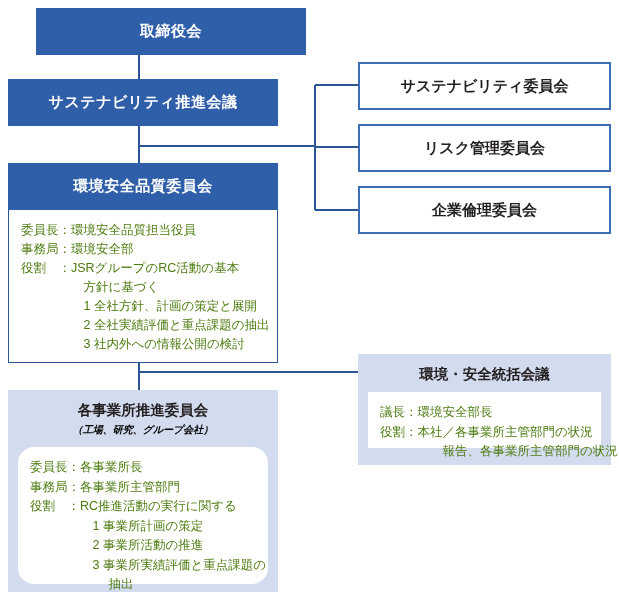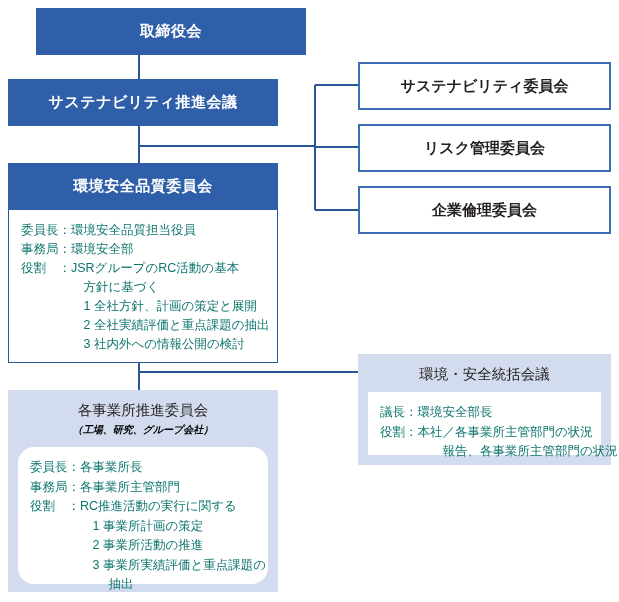--- a/index.html
+++ b/index.html
@@ -63,35 +63,35 @@
     position: absolute;
     background: #ffffff;
     border: 1px solid #2A5596;
     border-top: none;
     box-sizing: border-box;
     padding: 11px 12px 10px 12px;
   }
   .detail-line {
     font-size: 12.5px;
     line-height: 19px;
-    color: #0f766e;
+    color: #4d7c0f;
     white-space: pre;
   }
 
   
   .light-card {
     position: absolute;
     background: #D3DCEE;
     box-sizing: border-box;
     padding: 10px 10px 10px 10px;
   }
   .light-card-title {
     text-align: center;
     font-size: 14.5px;
-    font-weight: 400;
+    font-weight: 700;
     color: #231f20;
     line-height: 20px;
   }
   .light-card-subtitle {
     text-align: center;
     font-size: 10px;
     font-weight: 700;
     color: #000000;
     line-height: 19px;
     font-style: italic;
@@ -162,21 +162,21 @@
     <div class="detail-line">事務局：環境安全部</div>
     <div class="detail-line">役割　：JSRグループのRC活動の基本</div>
     <div class="detail-line">　　　　　方針に基づく</div>
     <div class="detail-line">　　　　　1 全社方針、計画の策定と展開</div>
     <div class="detail-line">　　　　　2 全社実績評価と重点課題の抽出</div>
     <div class="detail-line">　　　　　3 社内外への情報公開の検討</div>
   </div>
 
   <div class="light-card" style="left:358px; top:354px; width:253px; height:111px;">
     <div class="light-card-title">環境・安全統括会議</div>
-    <div class="light-card-body" style="height:63px;">
+    <div class="light-card-body" style="height:56px;">
       <div class="detail-line">議長：環境安全部長</div>
       <div class="detail-line">役割：本社／各事業所主管部門の状況</div>
       <div class="detail-line">　　　　　報告、各事業所主管部門の状況</div>
     </div>
   </div>
 
   <div class="light-card" style="left:8px; top:390px; width:270px; height:202px;">
     <div class="light-card-title">各事業所推進委員会</div>
     <div class="light-card-subtitle">（工場、研究、グループ会社）</div>
     <div class="light-card-body" style="height:137px;border-radius:16px;">

